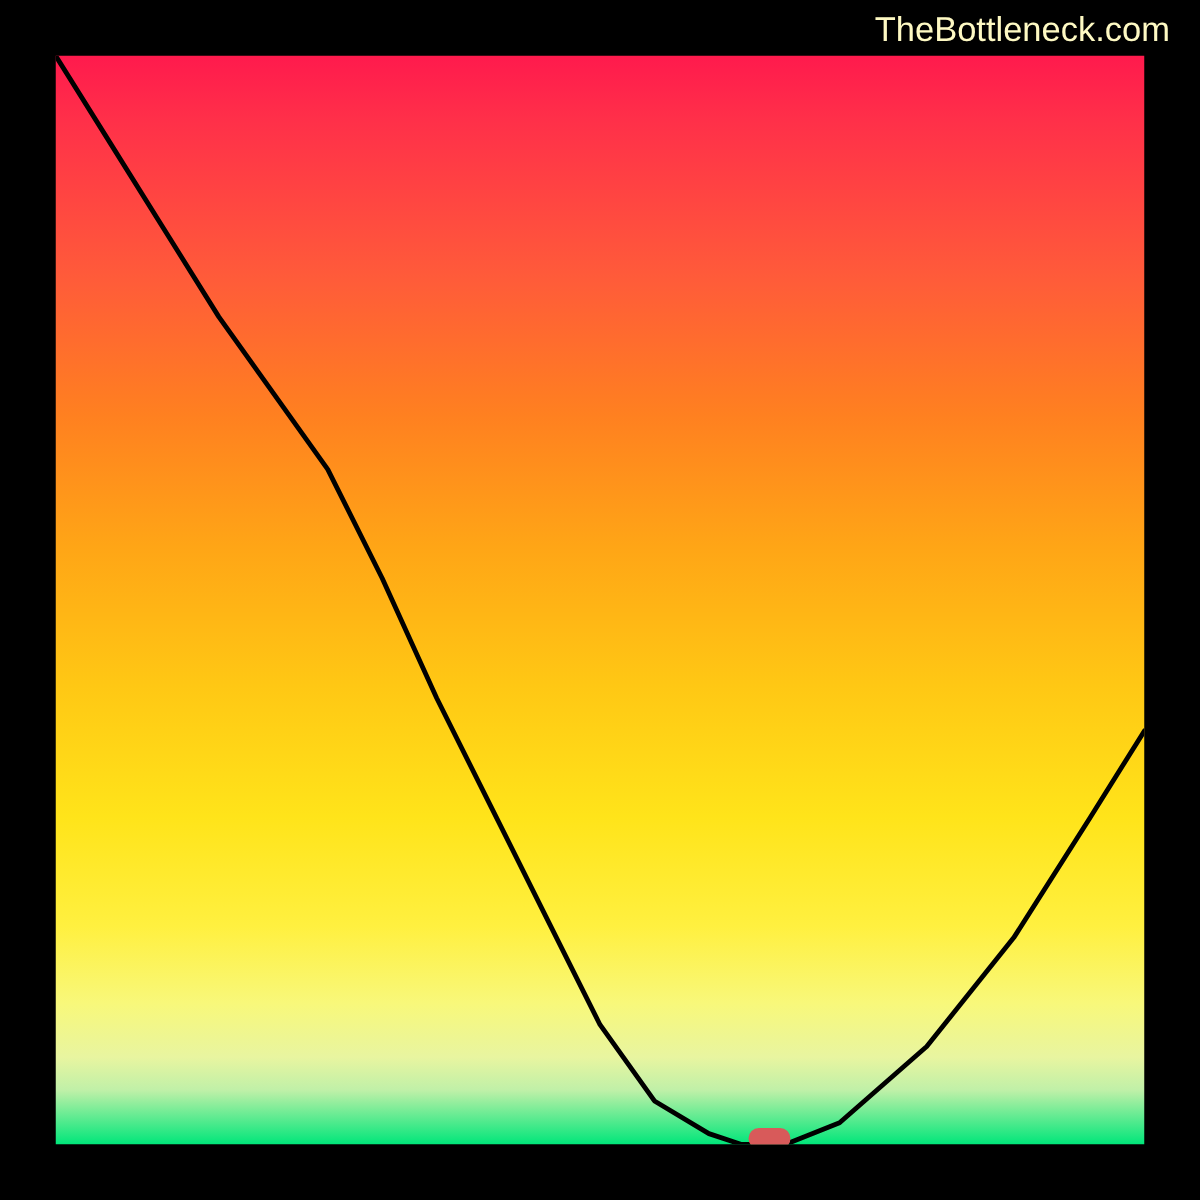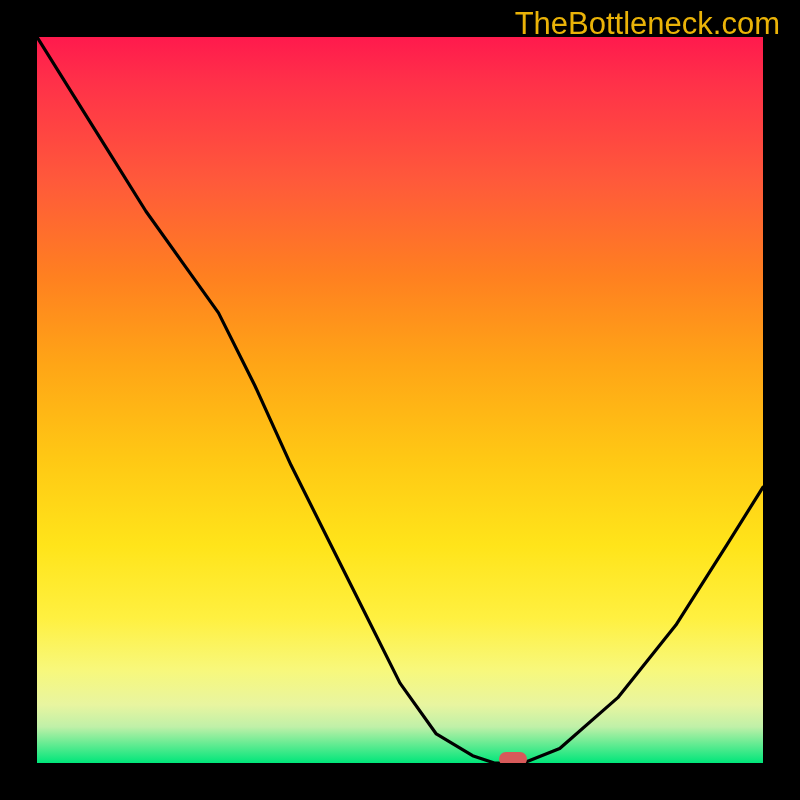--- a/index.html
+++ b/index.html
@@ -8,22 +8,22 @@
     width: 800px;
     height: 800px;
     background: #000;
     position: relative;
     font-family: Arial, Helvetica, sans-serif;
   }
   .watermark {
     position: absolute;
     top: 6px;
     right: 20px;
-    color: #eab308;
-    font-size: 31px;
+    color: #fef9c3;
+    font-size: 23px;
     font-weight: 500;
     z-index: 10;
   }
   .plot-area {
     position: absolute;
     left: 37px;
     top: 37px;
     width: 726px;
     height: 726px;
     overflow: hidden;

